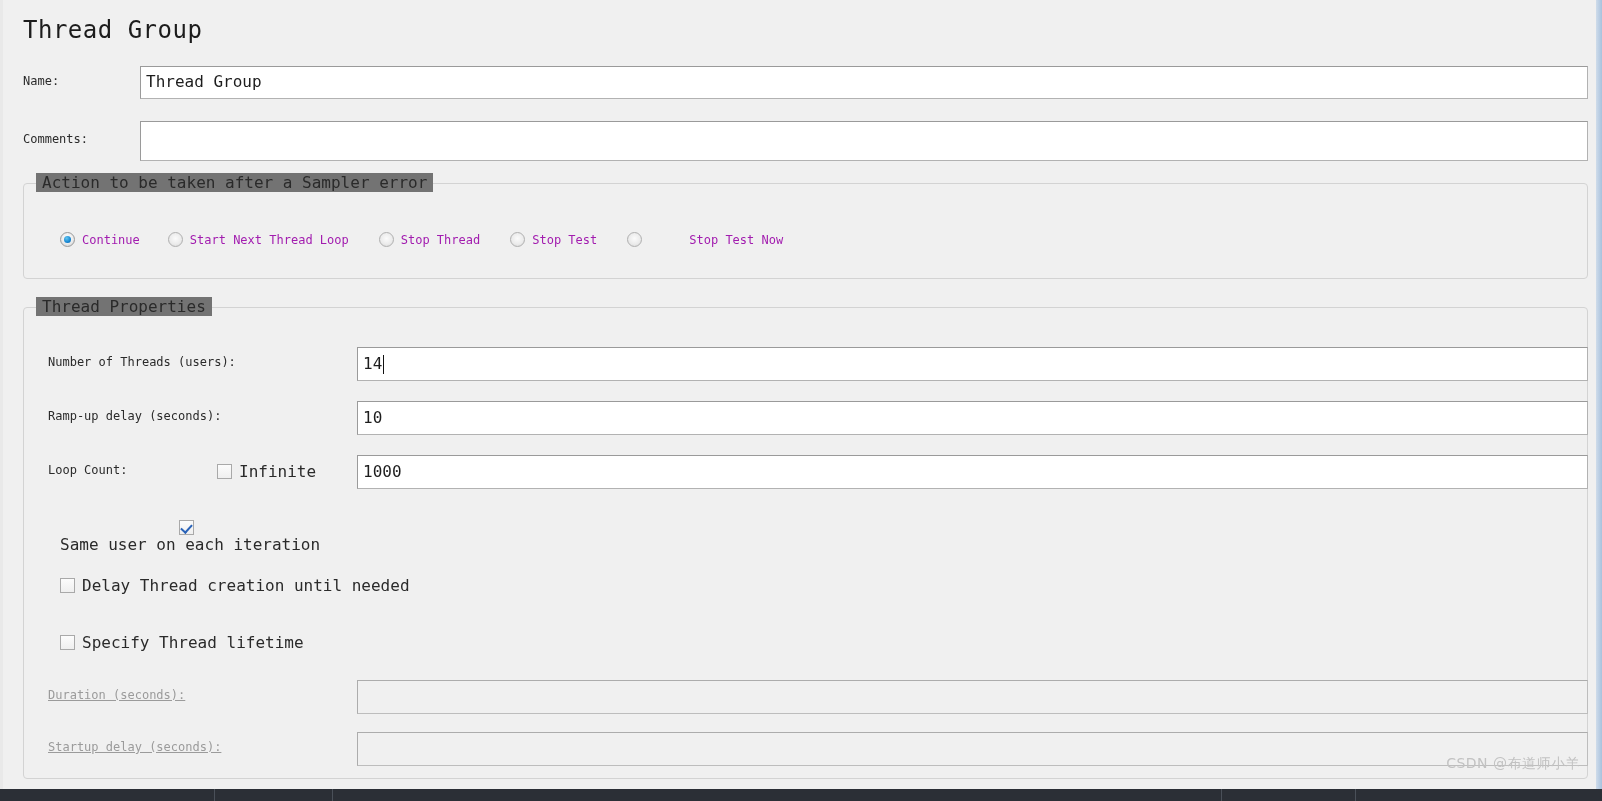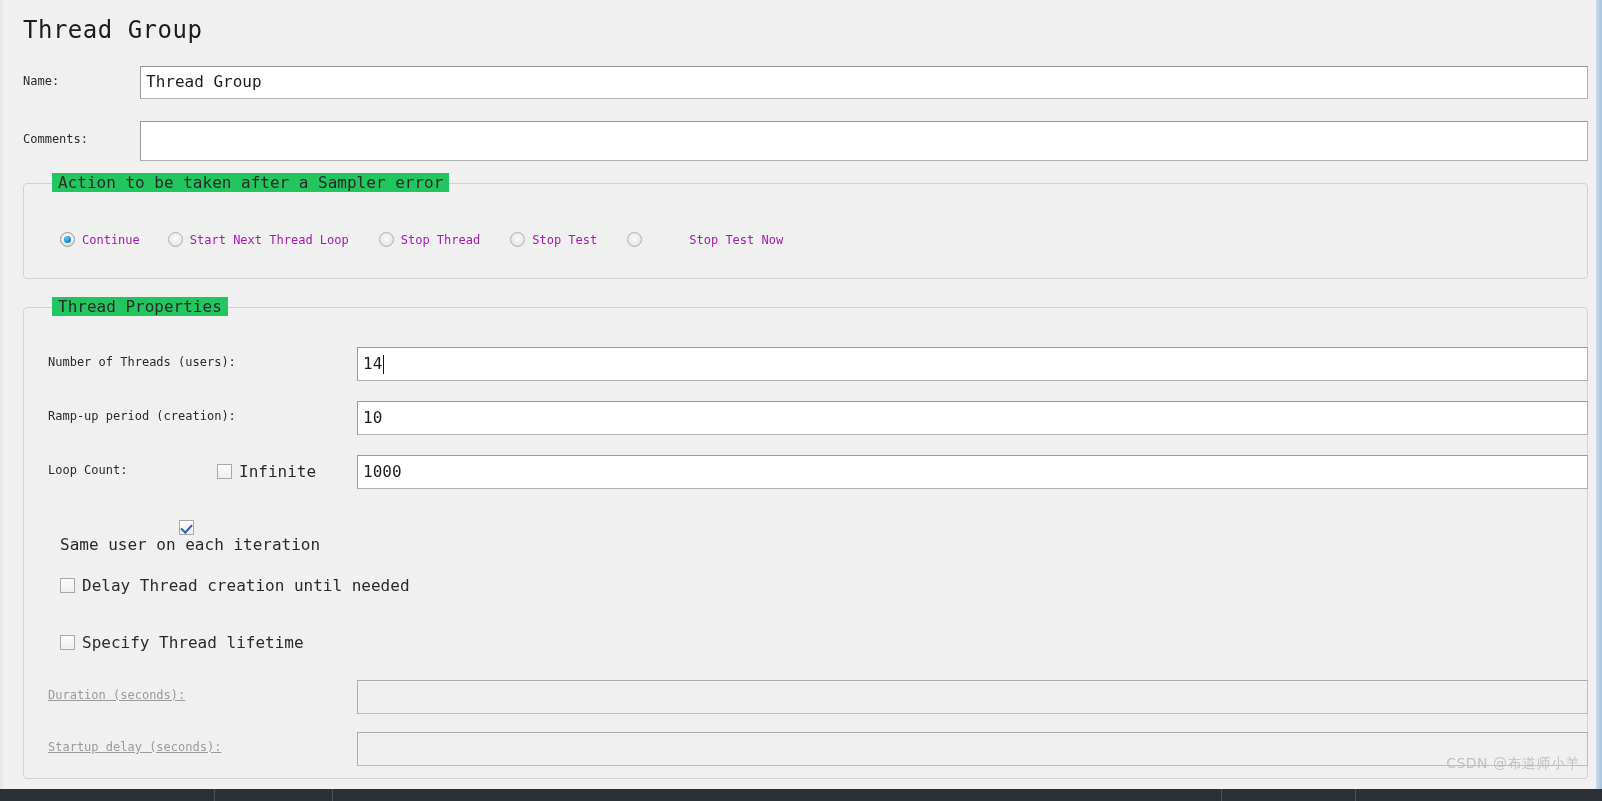--- a/index.html
+++ b/index.html
@@ -121,22 +121,22 @@
   .groupbox {
     position: absolute;
     box-sizing: border-box;
     border: 1px solid #d3d3d3;
     border-radius: 4px;
     background: transparent;
   }
   .group-title {
     position: absolute;
     top: -11px;
-    left: 28px;
-    background: #22c55e;
+    left: 12px;
+    background: #737373;
     padding: 0 6px;
     font-size: 16px;
     color: #2a2a2a;
     white-space: nowrap;
   }
 
   
   .radio-row {
     position: absolute;
     display: flex;
@@ -269,21 +269,21 @@
     <div class="groupbox" style="left:19px; top:307px; width:1565px; height:472px;">
       <div class="group-title">Thread Properties</div>
     </div>
 
     <div class="lbl" style="left:44px; top:355px;">Number of Threads (users):</div>
     <div class="tfield" style="left:353px; top:347px; width:1231px; height:34px;">
       <span>14</span>
         <span class="caret"></span>
     </div>
 
-    <div class="lbl" style="left:44px; top:409px;">Ramp-up period (creation):</div>
+    <div class="lbl" style="left:44px; top:409px;">Ramp-up delay (seconds):</div>
     <div class="tfield" style="left:353px; top:401px; width:1231px; height:34px;">10</div>
 
     <div class="lbl" style="left:44px; top:463px;">Loop Count:</div>
 
     <div class="cbox-row" style="left:213px; top:462px;">
       <span class="cbox-mark"></span>
       <span class="cbox-label">Infinite</span>
     </div>
 
     <div class="tfield" style="left:353px; top:455px; width:1231px; height:34px;">1000</div>

